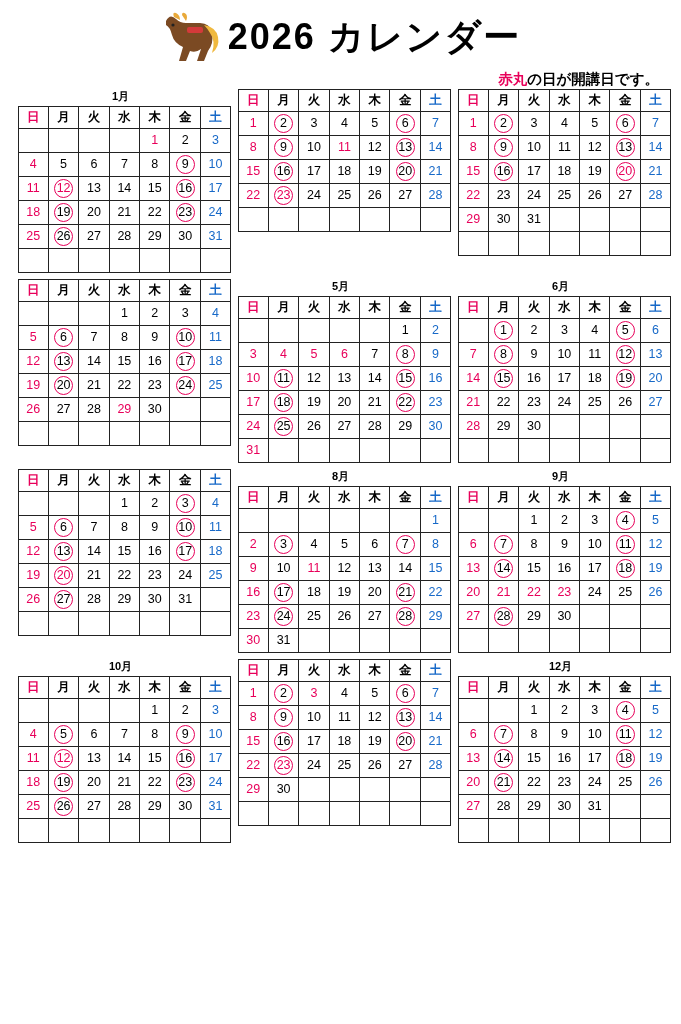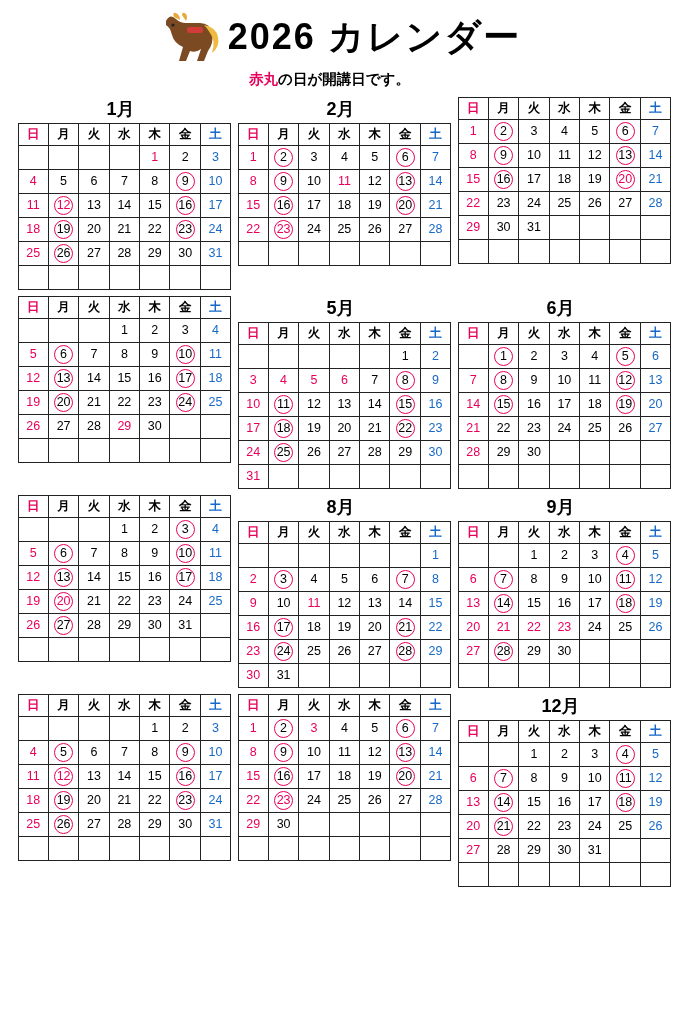--- a/index.html
+++ b/index.html
@@ -35,45 +35,44 @@
     flex: 0 0 auto;
   }
   .title {
     font-size: 36px;
     font-weight: bold;
     letter-spacing: 2px;
     white-space: nowrap;
     line-height: 1;
   }
   .subtitle {
-    text-align: center;
+    text-align: right;
     padding-right: 22px;
     font-size: 14.5px;
     margin-top: 2px;
-    margin-bottom: 8px;
     font-weight: bold;
   }
   .subtitle .red {
     color: #e8005a;
   }
   
   .months {
     display: grid;
     grid-template-columns: repeat(3, 206px);
     justify-content: center;
     column-gap: 14px;
     row-gap: 6px;
     padding: 0 12px;
   }
   .month {
     width: 206px;
   }
   .month-title {
     text-align: center;
-    font-size: 18px;
+    font-size: 11px;
     font-weight: bold;
     padding-bottom: 2px;
   }
   table.cal {
     border-collapse: collapse;
     width: 206px;
     table-layout: fixed;
   }
   table.cal th, table.cal td {
     border: 1px solid #222;
@@ -204,21 +203,20 @@
               <td class="wd"></td>
               <td class="wd"></td>
               <td class="wd"></td>
               <td class="wd"></td>
               <td class="wd"></td>
             </tr>
           </tbody>
         </table>
       </div>
       <div class="month">
-        <div class="month-title">2月</div>
         <table class="cal">
           <thead>
             <tr>
               <th class="sun">日</th>
               <th class="wd">月</th>
               <th class="wd">火</th>
               <th class="wd">水</th>
               <th class="wd">木</th>
               <th class="wd">金</th>
               <th class="sat">土</th>
@@ -768,20 +766,21 @@
               <td class="wd"></td>
               <td class="wd"></td>
               <td class="wd"></td>
               <td class="wd"></td>
               <td class="wd"></td>
             </tr>
           </tbody>
         </table>
       </div>
       <div class="month">
+        <div class="month-title">10月</div>
         <table class="cal">
           <thead>
             <tr>
               <th class="sun">日</th>
               <th class="wd">月</th>
               <th class="wd">火</th>
               <th class="wd">水</th>
               <th class="wd">木</th>
               <th class="wd">金</th>
               <th class="sat">土</th>

